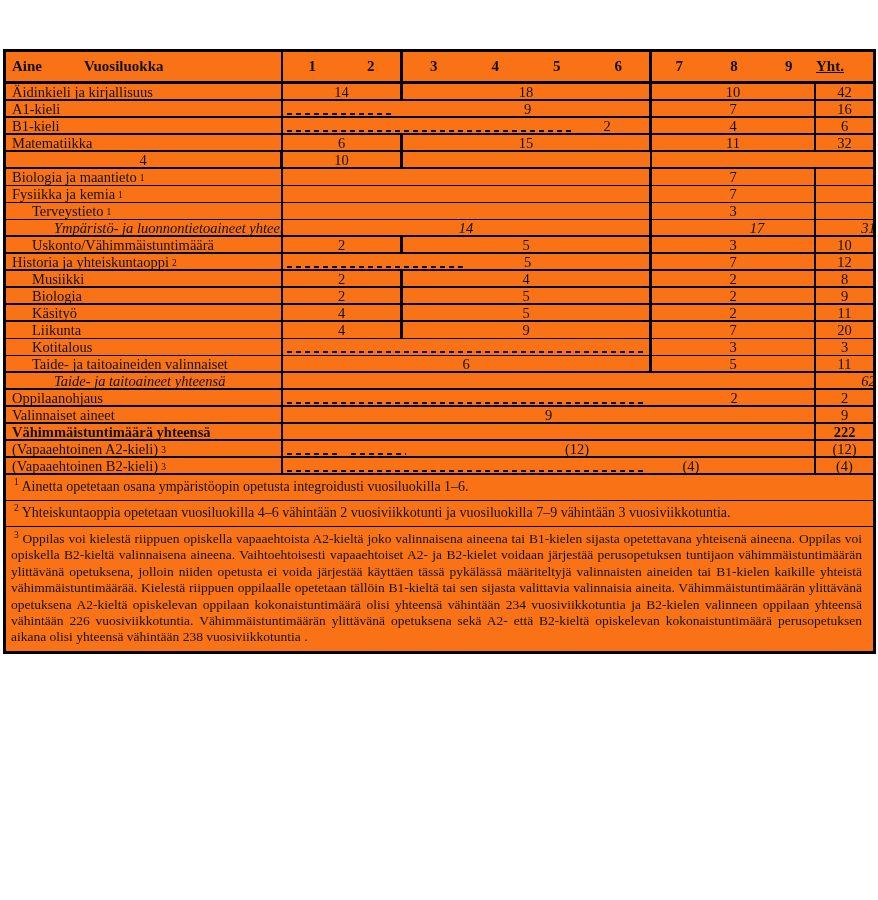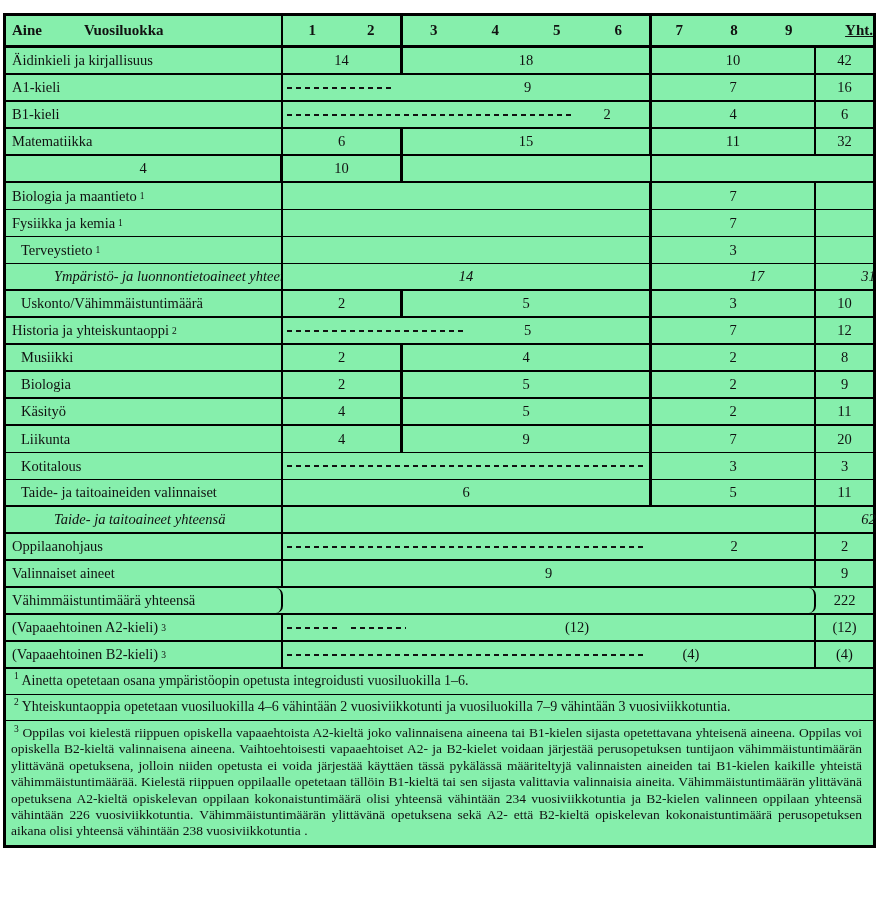--- a/index.html
+++ b/index.html
@@ -1,45 +1,45 @@
 <!DOCTYPE html>
 <html><head>
 <meta charset="utf-8">
 <style>
   html,body { margin:0; padding:0; background:#fff; overflow:hidden; }
   body { font-family:"Liberation Serif","DejaVu Serif",serif; color:#111; }
   .page { padding:13px 0 0 3px; }
-  .t { width:867px; border:3px solid #000; background:#86efac; }
+  .t { width:867px; border:3px solid #000; background:#f97316;margin-top:36px; }
 
   .row { display:grid; grid-template-columns:277px 120px 249px 164px 57px;
-         height:27px; border-bottom:2px solid #000; box-sizing:border-box; }
+         height:17px; border-bottom:2px solid #000; box-sizing:border-box; }
   .row.thin { border-bottom-width:1px; }
   .row.header { height:32px; border-bottom-width:3px; }
   .row:last-of-type { border-bottom:none; }
 
   .c { position:relative; display:flex; align-items:center; justify-content:center;
        font-size:14.5px; box-sizing:border-box; }
   .c.label { justify-content:flex-start; padding-left:6px; border-right:2px solid #000;
              white-space:nowrap; overflow:hidden; }
-  .c.label.ind { padding-left:15px; }
+  .c.label.ind { padding-left:26px; }
   .c.c12 { border-right:3px solid #000; }
   .c.c36 { border-right:3px solid #000; }
   .c.c79 { border-right:2px solid #000; }
   .c.m16 { grid-column:2/4; border-right:3px solid #000; }
   .c.m19 { grid-column:2/5; border-right:2px solid #000; }
   .c.hm  { grid-column:4/6; display:flex; }
 
   .row.it .c { font-style:italic;padding-left:48px; }
-  .row.bold .c { font-weight:normal;border-radius:7px; }
+  .row.bold .c { font-weight:bold; }
   .row.header .c { font-weight:bold; font-size:15px; }
 
   .hl { display:flex; width:100%; }
   .hl > span { flex:1; text-align:center; }
   .hm .g { flex:1; text-align:center; }
-  .hm .yh { width:57px; text-align:right;text-decoration:underline; }
+  .hm .yh { width:57px; text-align:left;text-decoration:underline; }
   .vsl { margin-left:42px; }
 
   .num { position:absolute; top:0; bottom:0; display:flex; align-items:center;
          justify-content:center; }
   .at-c36  { left:120px; width:249px; }
   .at-col6 { left:294px; width:60px; }
   .at-c79  { left:369px; width:164px; }
   .at-c79l { left:348px; width:120px; }
   .at-mid  { left:140px; width:308px; }
   .at-full { left:0; right:0; }

